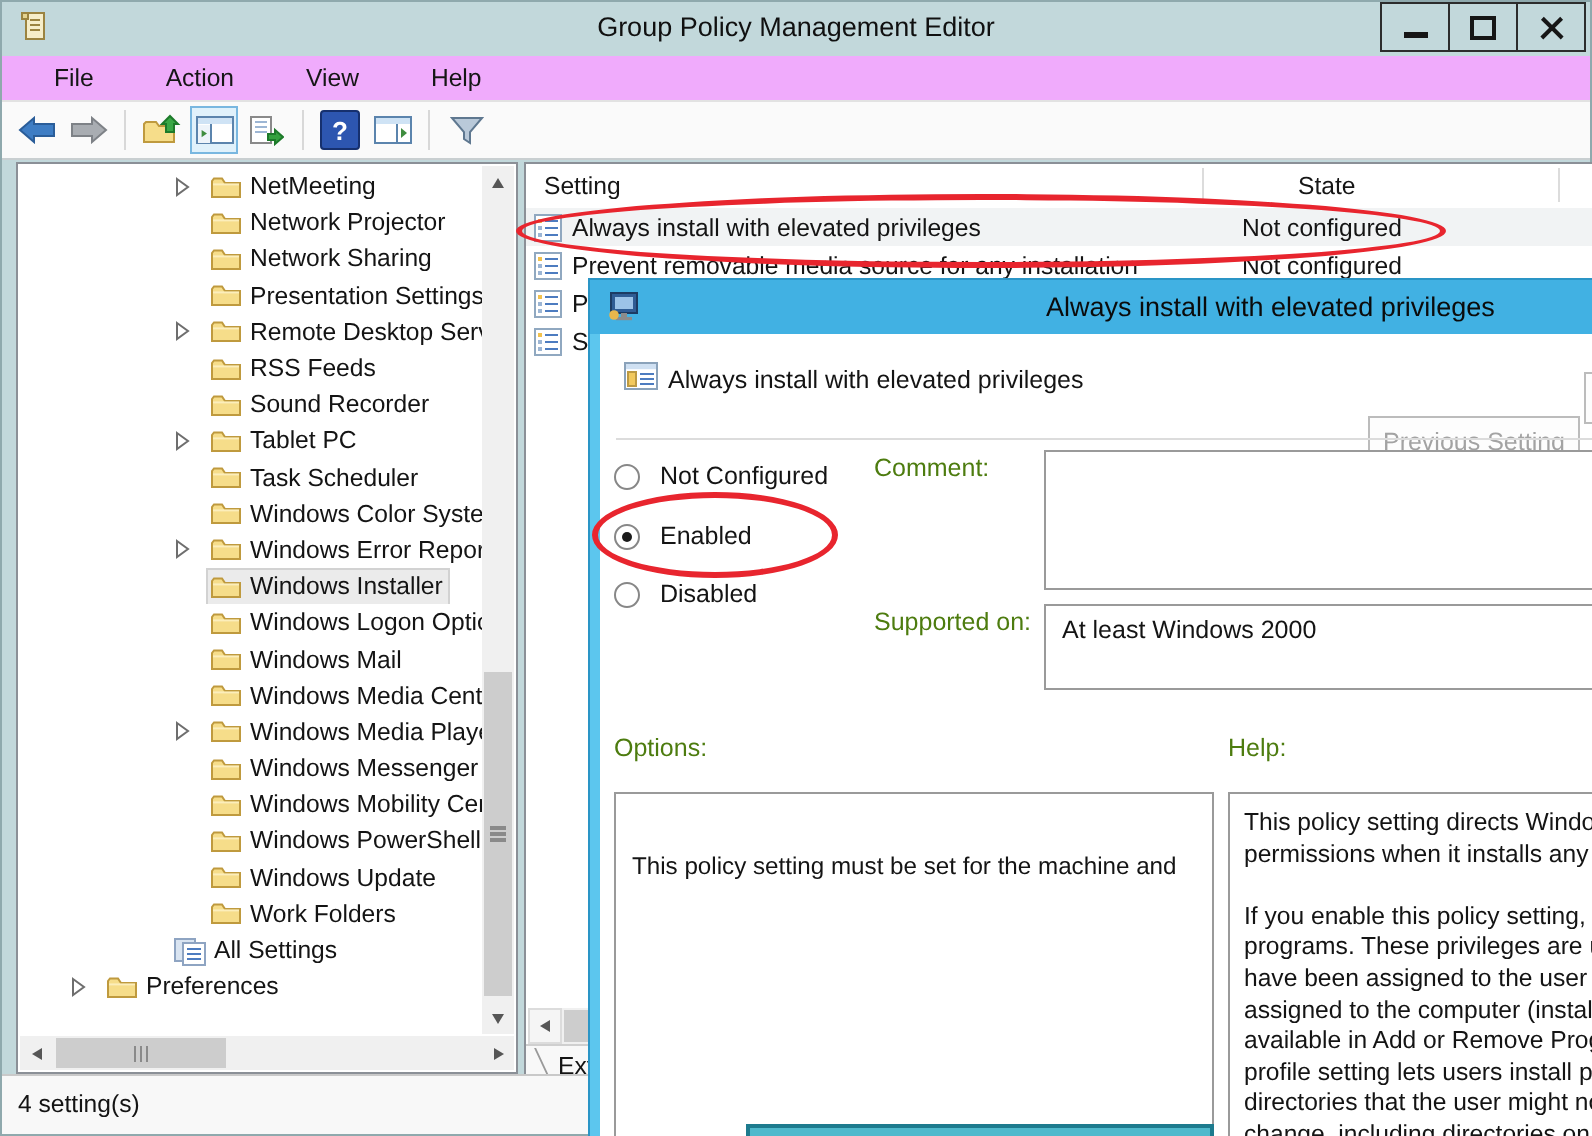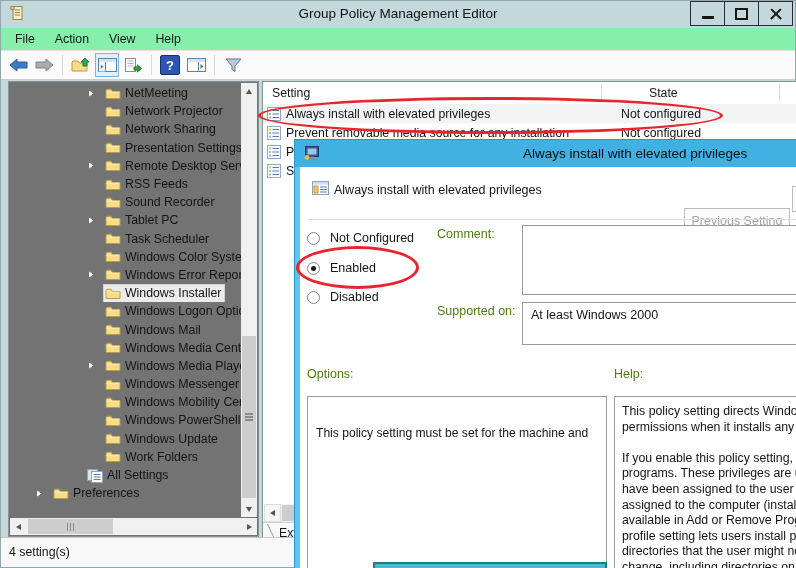--- a/index.html
+++ b/index.html
@@ -14,31 +14,31 @@
   .win-title{position:absolute;left:0;right:0;top:6px;text-align:center;font-size:13.5px;color:#101010;}
   .win-controls{position:absolute;right:3px;top:1px;display:flex;}
   .win-btn{width:33px;height:23px;border:1px solid #2c2c2c;margin-left:-1px;display:flex;align-items:center;justify-content:center;background:transparent;}
   .g-min{width:12px;height:3px;background:#161616;margin-top:7px;}
   .g-max{width:9px;height:8px;border:2px solid #161616;}
   .g-close{position:relative;width:12px;height:12px;}
   .g-close::before,.g-close::after{content:"";position:absolute;left:-1px;top:5px;width:14px;height:2.4px;background:#161616;}
   .g-close::before{transform:rotate(45deg);}
   .g-close::after{transform:rotate(-45deg);}
 
-  .menubar{position:absolute;left:1px;right:1px;top:28px;height:23px;background:#86efac;border-bottom:1px solid #e2e2e2;display:flex;align-items:center;padding-left:4px;box-sizing:border-box;}
+  .menubar{position:absolute;left:1px;right:1px;top:28px;height:23px;background:#f0abfc;border-bottom:1px solid #e2e2e2;display:flex;align-items:center;padding-left:16px;box-sizing:border-box;gap:16px;}
   .menu-item{font-size:12.3px;color:#161616;padding:3px 10px 4px 10px;}
 
   .toolbar{position:absolute;left:1px;right:1px;top:51px;height:29px;background:#fafafa;border-bottom:1px solid #c9cfd1;display:flex;align-items:center;padding-left:5px;gap:2px;box-sizing:border-box;}
   .tb{width:24px;height:24px;display:flex;align-items:center;justify-content:center;box-sizing:border-box;}
   .tb.active{border:1px solid #79b7e0;background:#e0f1fb;}
   .tb-sep{width:1px;height:20px;background:#d8d8d8;margin:0 4px;}
   .help-glyph{display:flex;width:18px;height:18px;background:#2d56b0;border:1px solid #16306e;color:#fff;font-weight:bold;font-size:13px;align-items:center;justify-content:center;border-radius:2px;}
 
   
-  .tree-panel{position:absolute;left:8px;top:81px;width:251px;height:456px;background:#737373;border:1px solid #8b9097;box-sizing:border-box;}
+  .tree-panel{position:absolute;left:8px;top:81px;width:251px;height:456px;background:#ffffff;border:1px solid #8b9097;box-sizing:border-box;}
   .tree-items{position:absolute;left:0;top:2px;right:17px;bottom:19px;overflow:hidden;}
   .tree-row{height:18.2px;display:flex;align-items:center;white-space:nowrap;overflow:hidden;}
   .tree-row.lvl-deep{padding-left:78px;}
   .tree-row.lvl-mid{padding-left:76px;}
   .tree-row.lvl-top{padding-left:26px;}
   .expander{width:16px;flex:0 0 16px;display:flex;align-items:center;}
   .t-icon{width:16px;flex:0 0 16px;display:flex;align-items:center;}
   .hl{display:flex;align-items:center;padding:0 3px 0 1px;height:17px;gap:4px;border:1px solid transparent;}
   .hl.selected{background:#ebebeb;border:1px solid #d2d2d2;}
   .tree-label{font-size:12.3px;color:#141414;}

